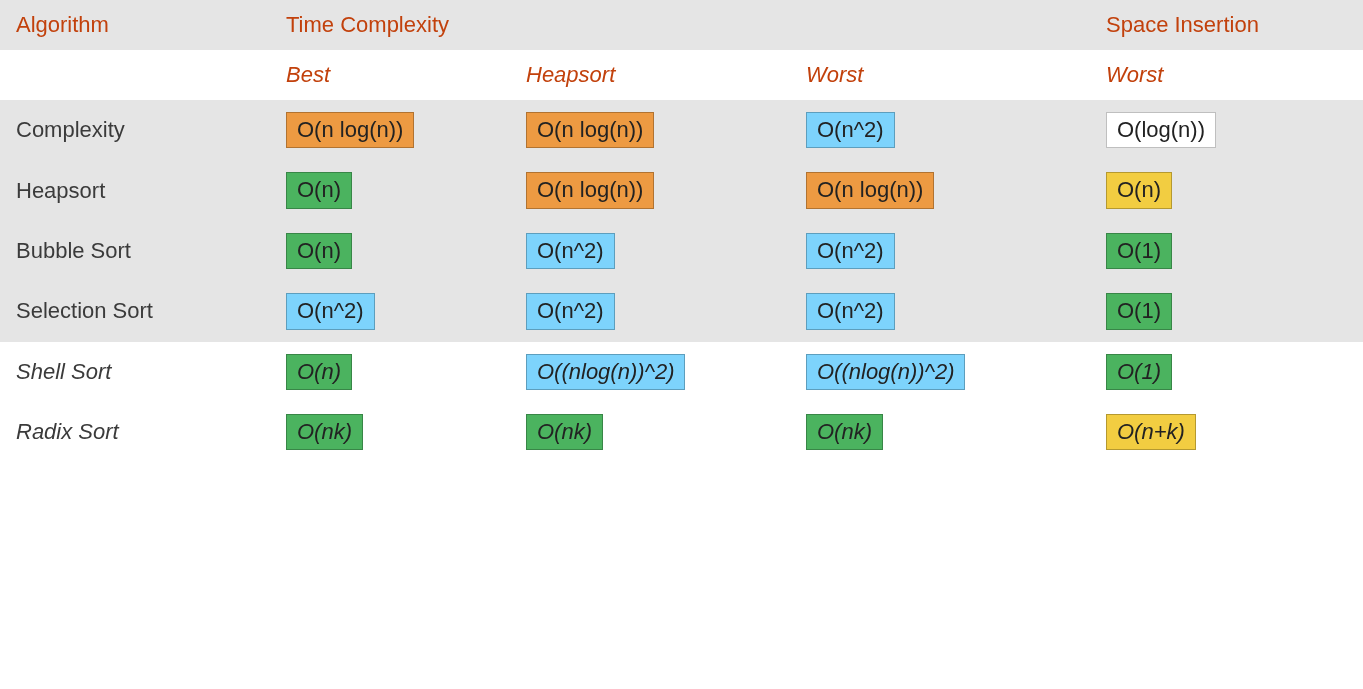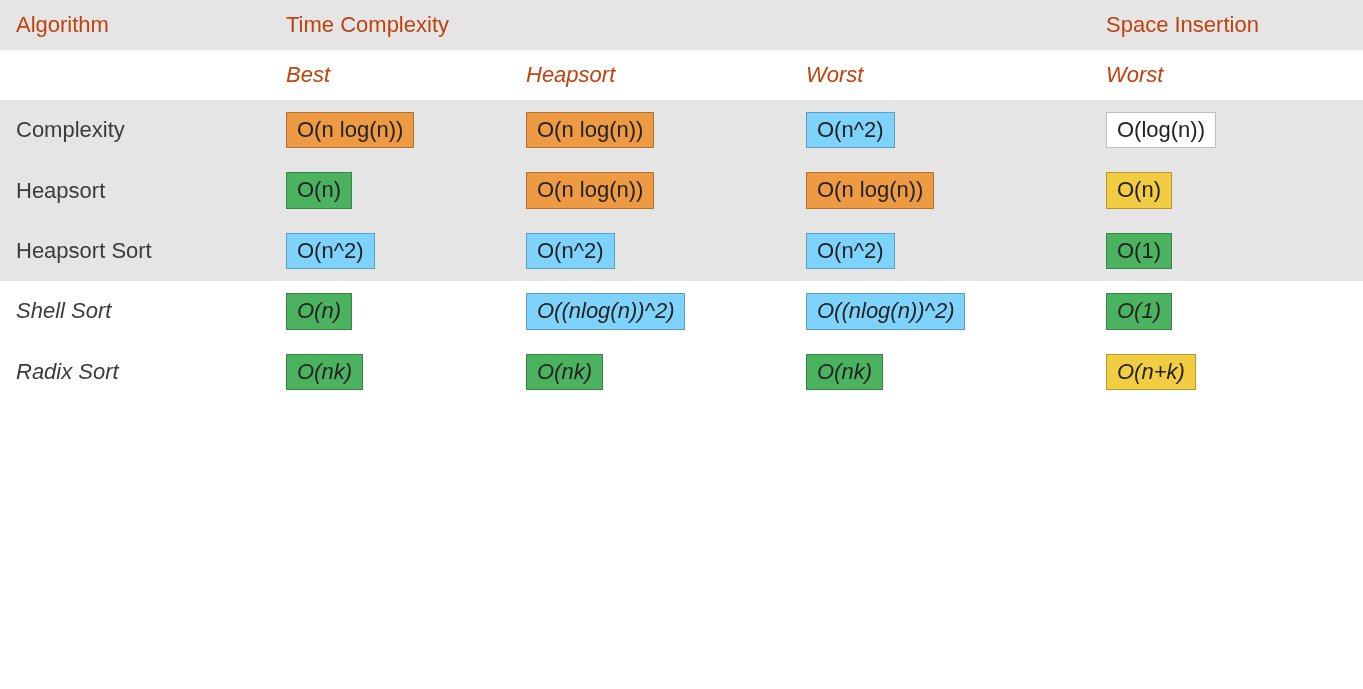--- a/index.html
+++ b/index.html
@@ -82,21 +82,28 @@
         <td><span class="chip green-light">O(log(n))</span></td>
       </tr>
       <tr class="shade">
         <td>Heapsort</td>
         <td><span class="chip green">O(n)</span></td>
         <td><span class="chip orange">O(n log(n))</span></td>
         <td><span class="chip orange">O(n log(n))</span></td>
         <td><span class="chip yellow">O(n)</span></td>
       </tr>
       <tr class="shade">
-        <td>Heapsort Sort</td>
+        <td>Bubble Sort</td>
+        <td><span class="chip green">O(n)</span></td>
+        <td><span class="chip red">O(n^2)</span></td>
+        <td><span class="chip red">O(n^2)</span></td>
+        <td><span class="chip green">O(1)</span></td>
+      </tr>
+      <tr class="shade">
+        <td>Selection Sort</td>
         <td><span class="chip red">O(n^2)</span></td>
         <td><span class="chip red">O(n^2)</span></td>
         <td><span class="chip red">O(n^2)</span></td>
         <td><span class="chip green">O(1)</span></td>
       </tr>
       <tr class="plain">
         <td>Shell Sort</td>
         <td><span class="chip green">O(n)</span></td>
         <td><span class="chip red">O((nlog(n))^2)</span></td>
         <td><span class="chip red">O((nlog(n))^2)</span></td>

